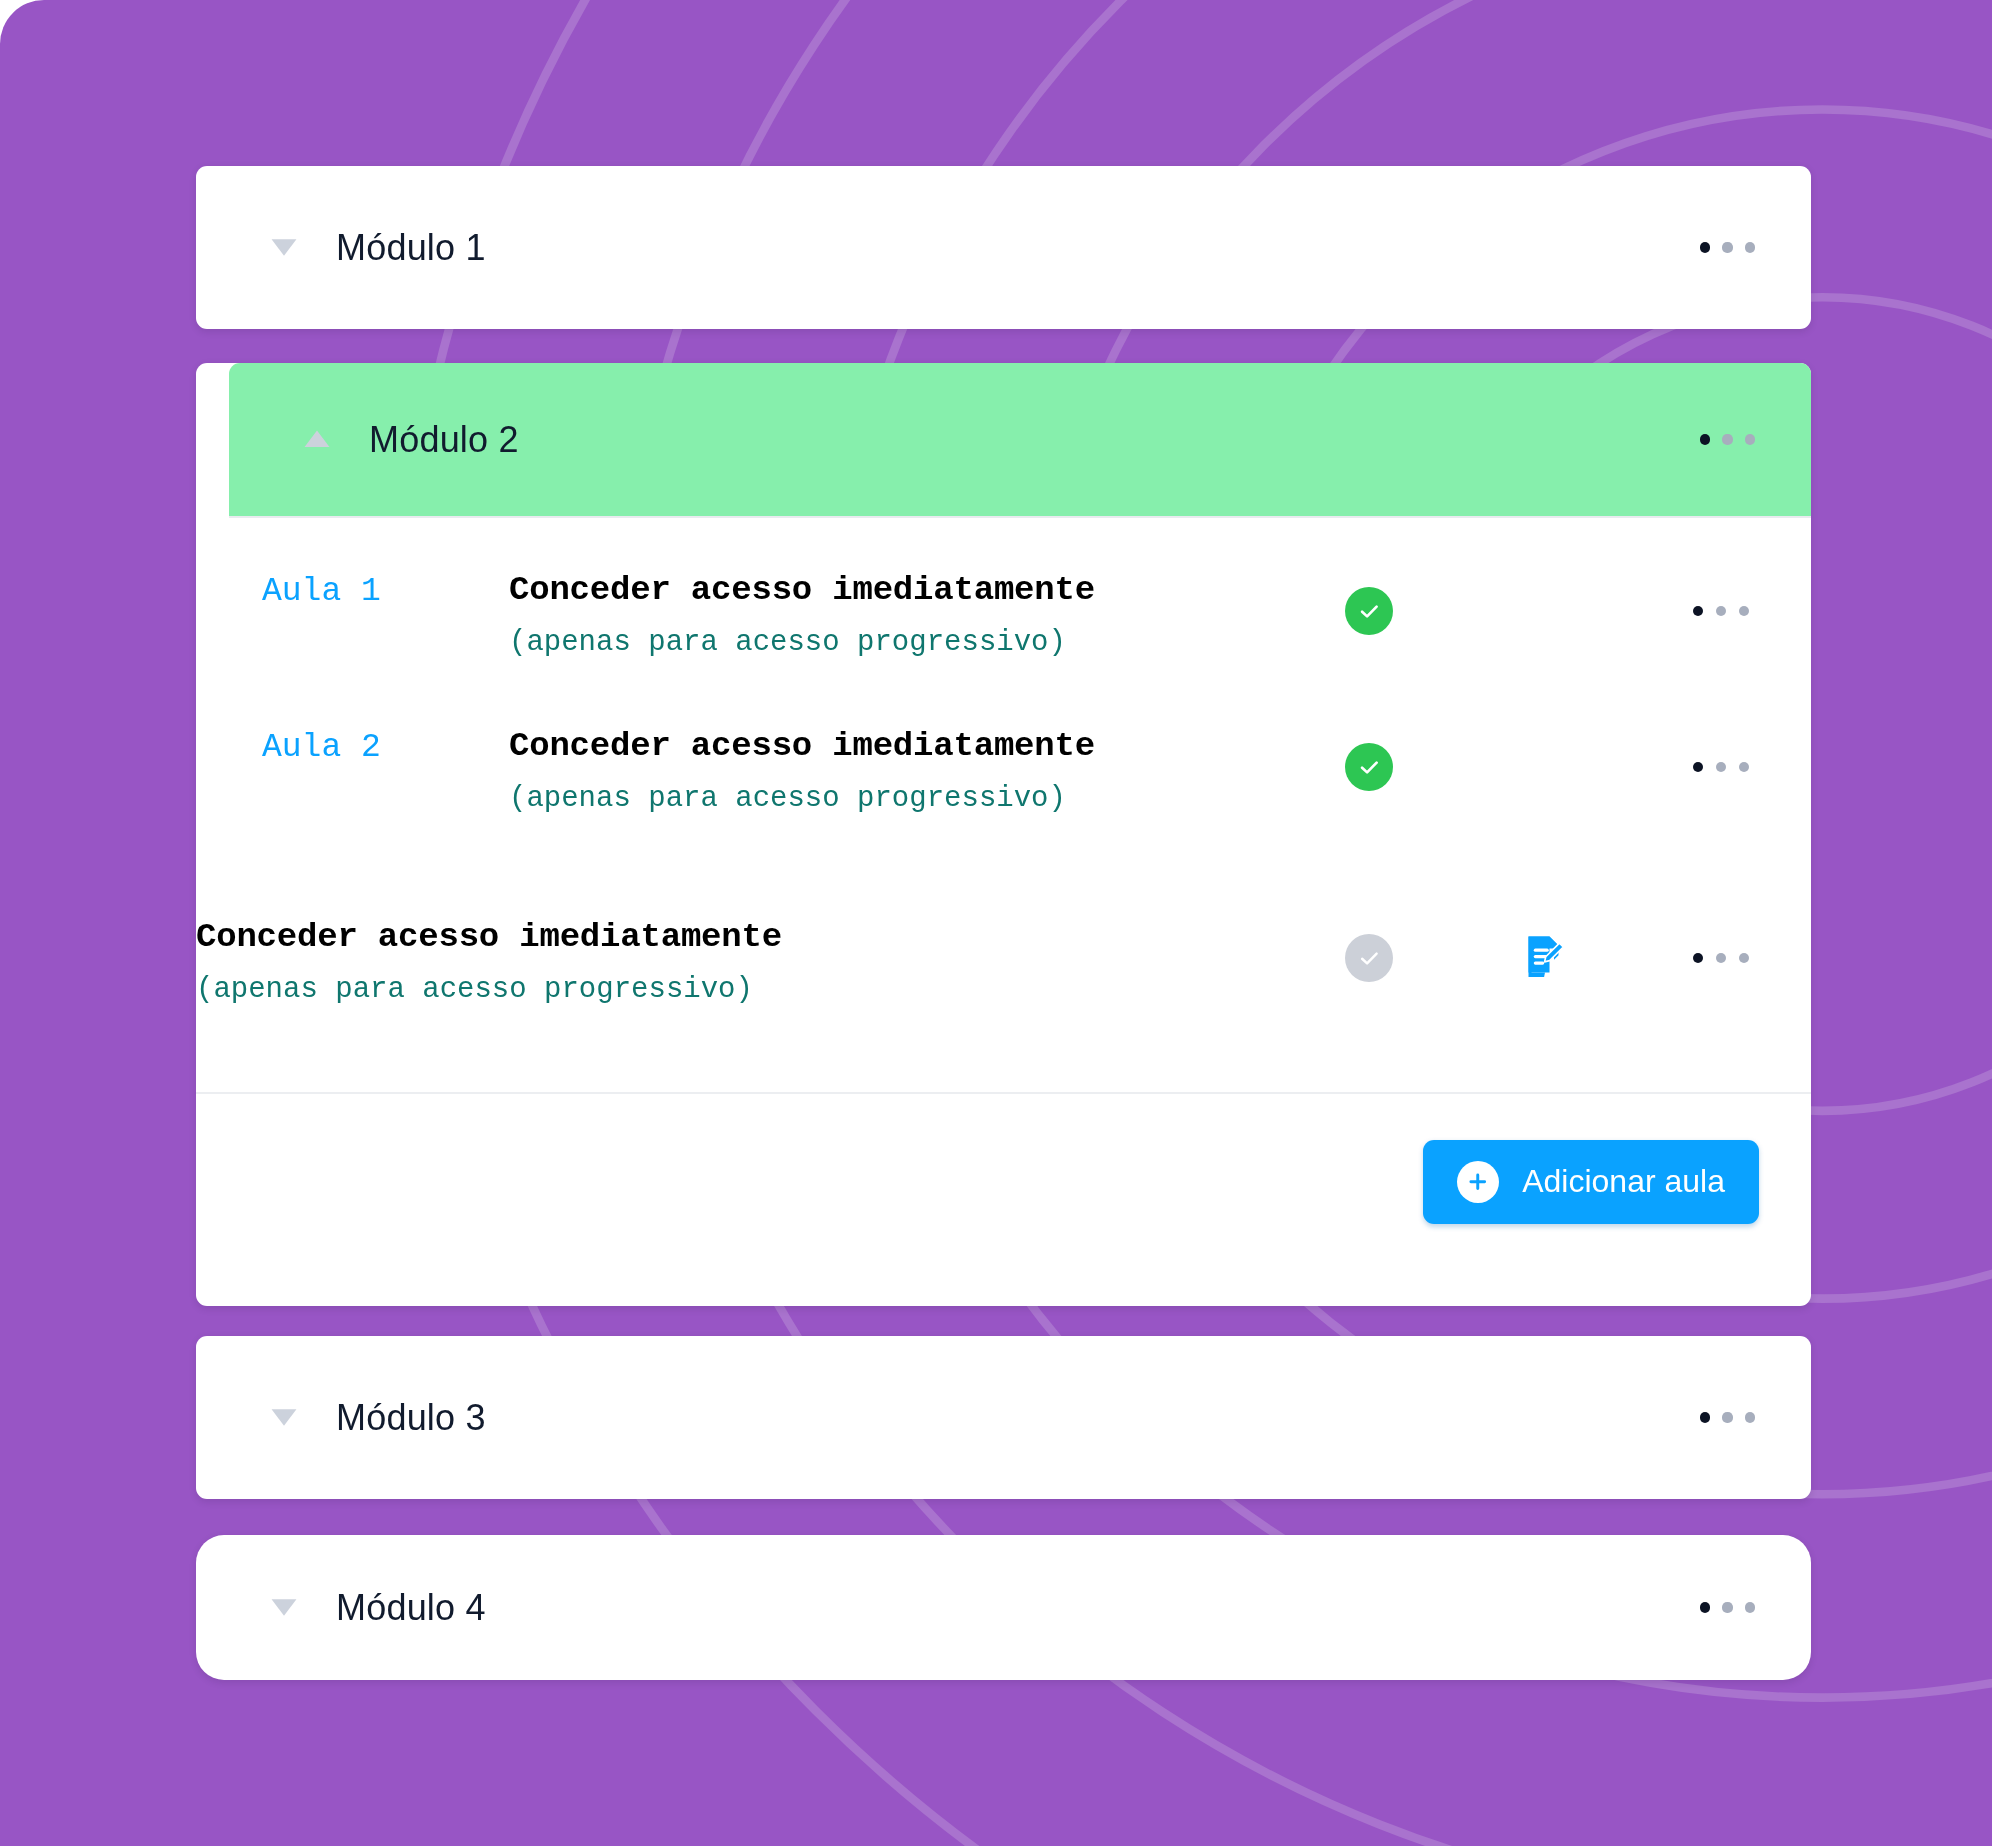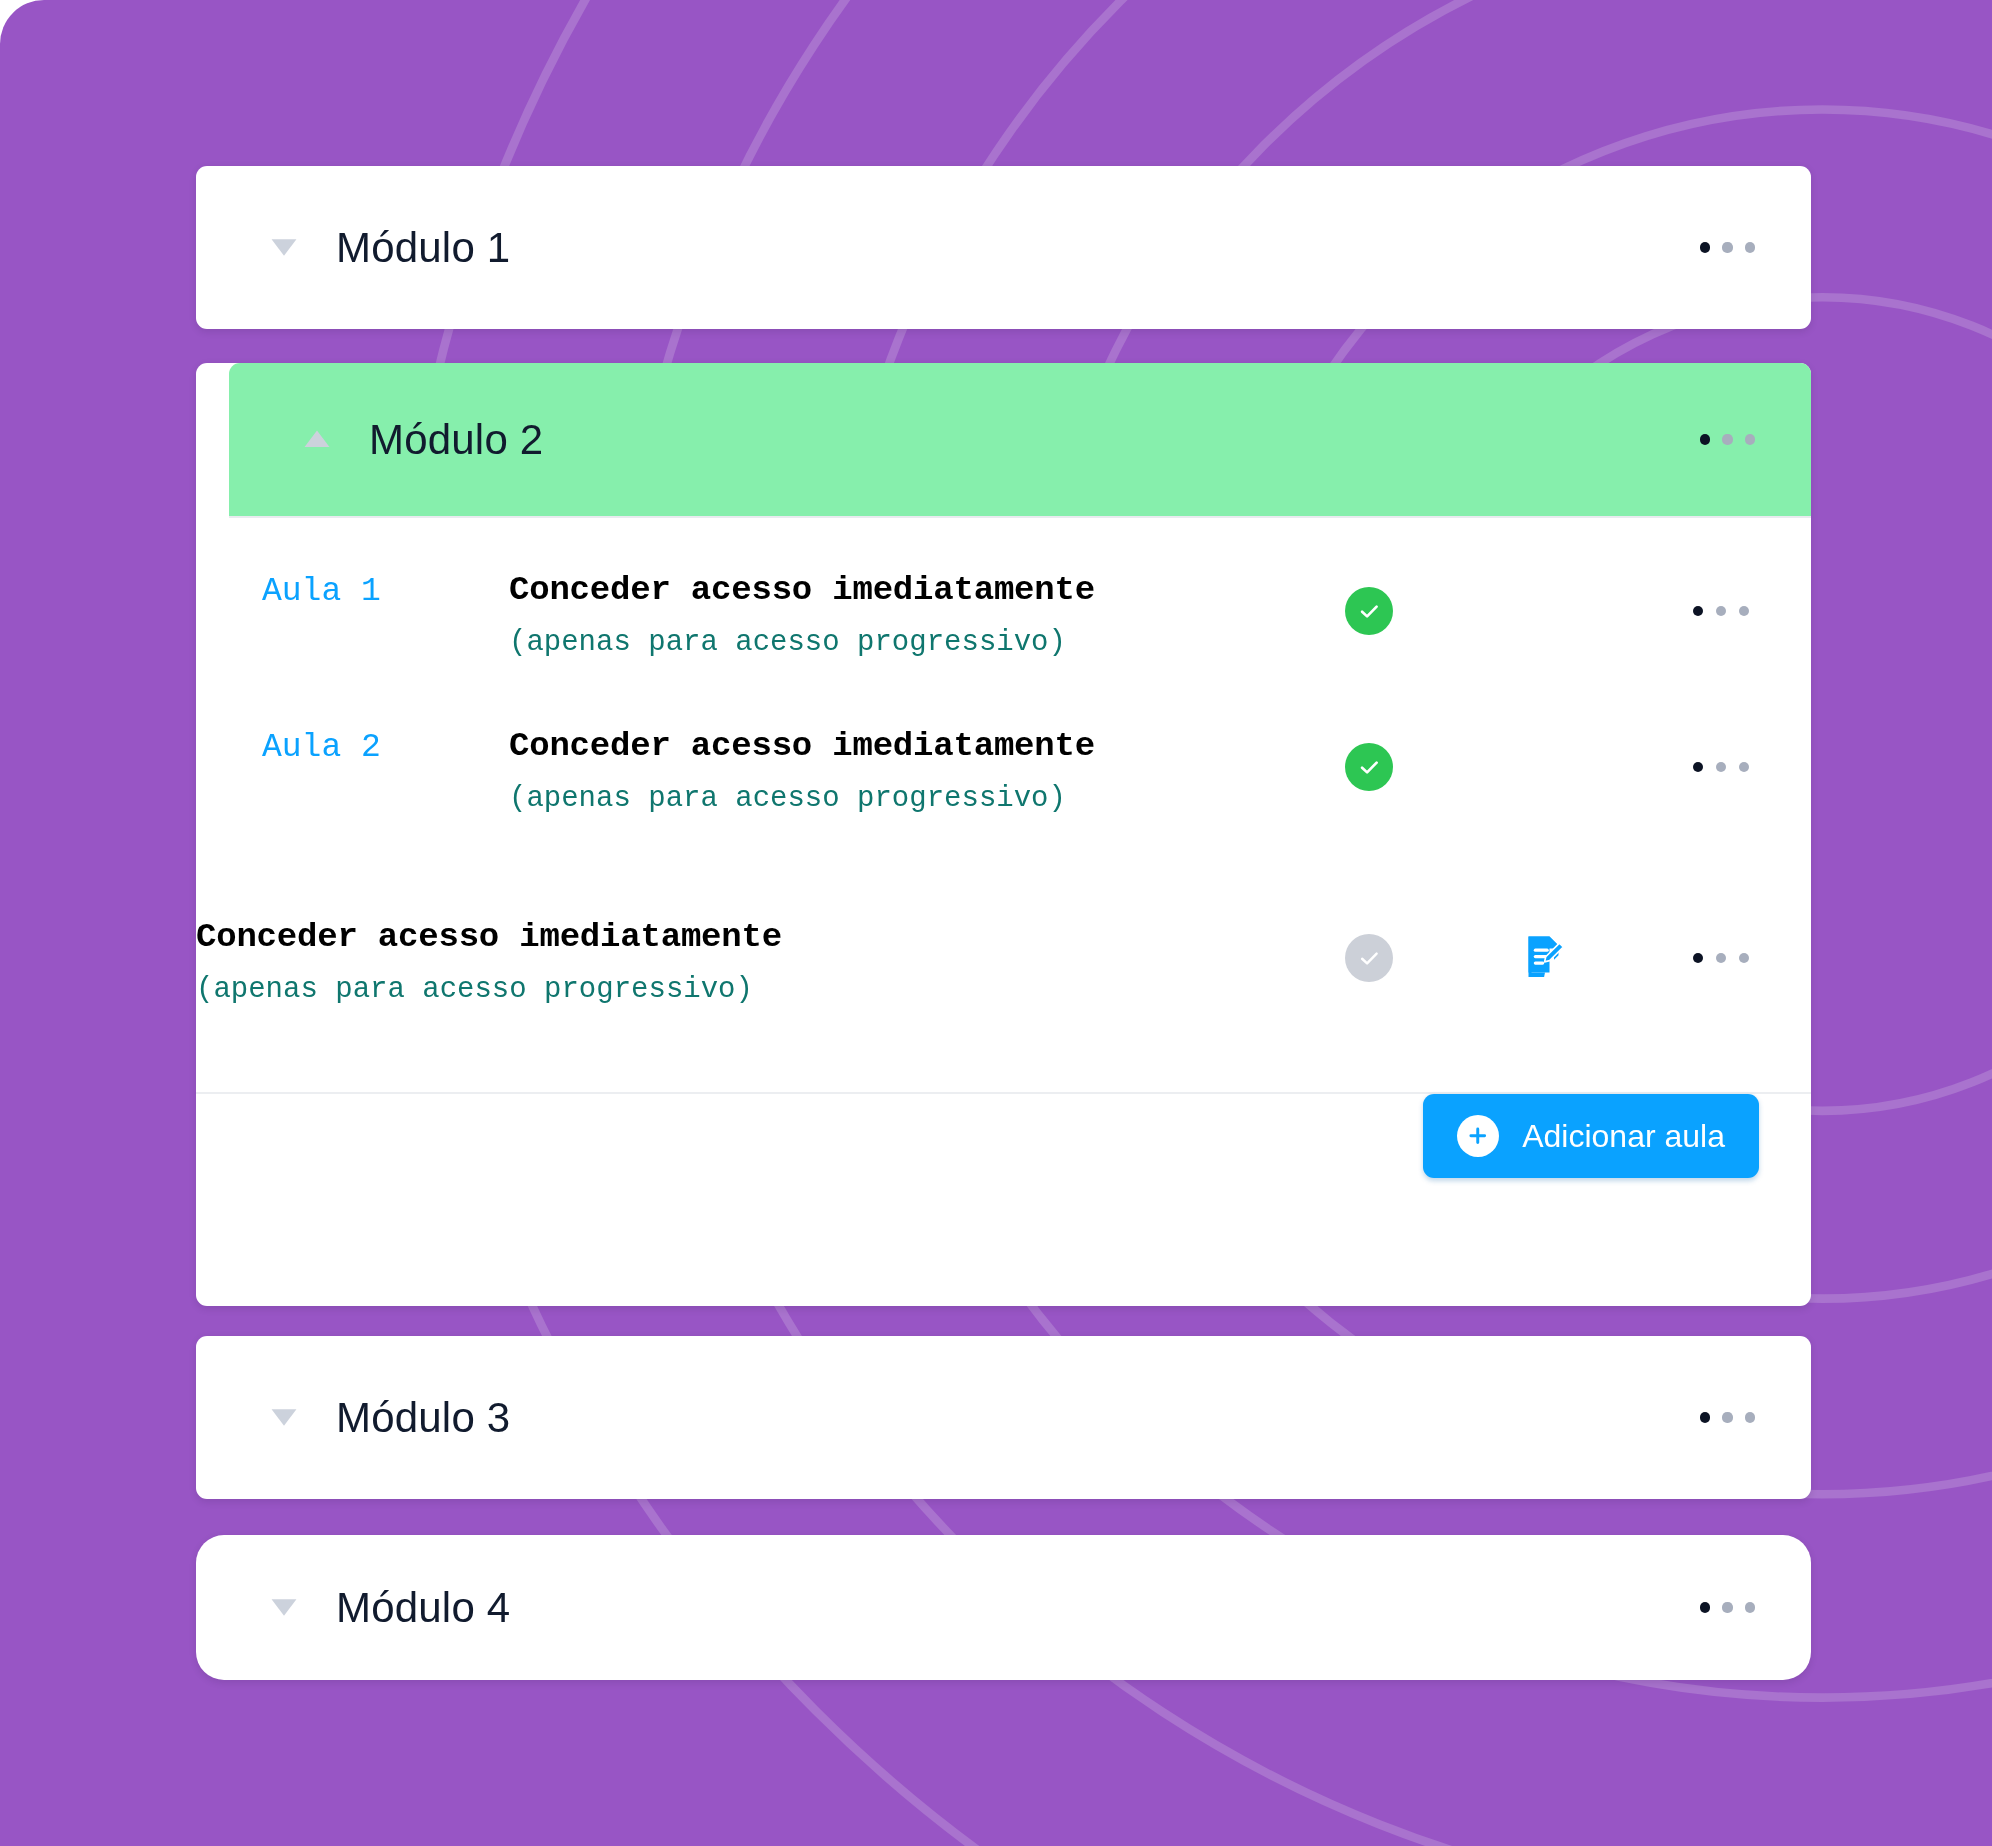--- a/index.html
+++ b/index.html
@@ -70,21 +70,21 @@
     width: 36px;
     margin-left: 70px;
     display: flex;
     align-items: center;
     justify-content: center;
     flex: 0 0 auto;
   }
   .caret svg { display: block; }
 
   .module-title {
-    font-size: 42px;
+    font-size: 36px;
     font-weight: 400;
     color: #111b2e;
     margin-left: 34px;
     letter-spacing: 0.2px;
     white-space: nowrap;
   }
 
   .spacer { flex: 1 1 auto; }
 
   
@@ -190,20 +190,21 @@
     display: flex;
     align-items: flex-start;
     justify-content: center;
     padding-top: 38px;
   }
 
   .lesson-footer {
     border-top: 2.3px solid #eceef1;
     height: 177px;
     display: flex;
+    align-items: center;
     justify-content: flex-end;
     padding-right: 52px;
     box-sizing: border-box;
   }
 
   .add-button {
     display: inline-flex;
     align-items: center;
     gap: 23.5px;
     background: #0aa2ff;

